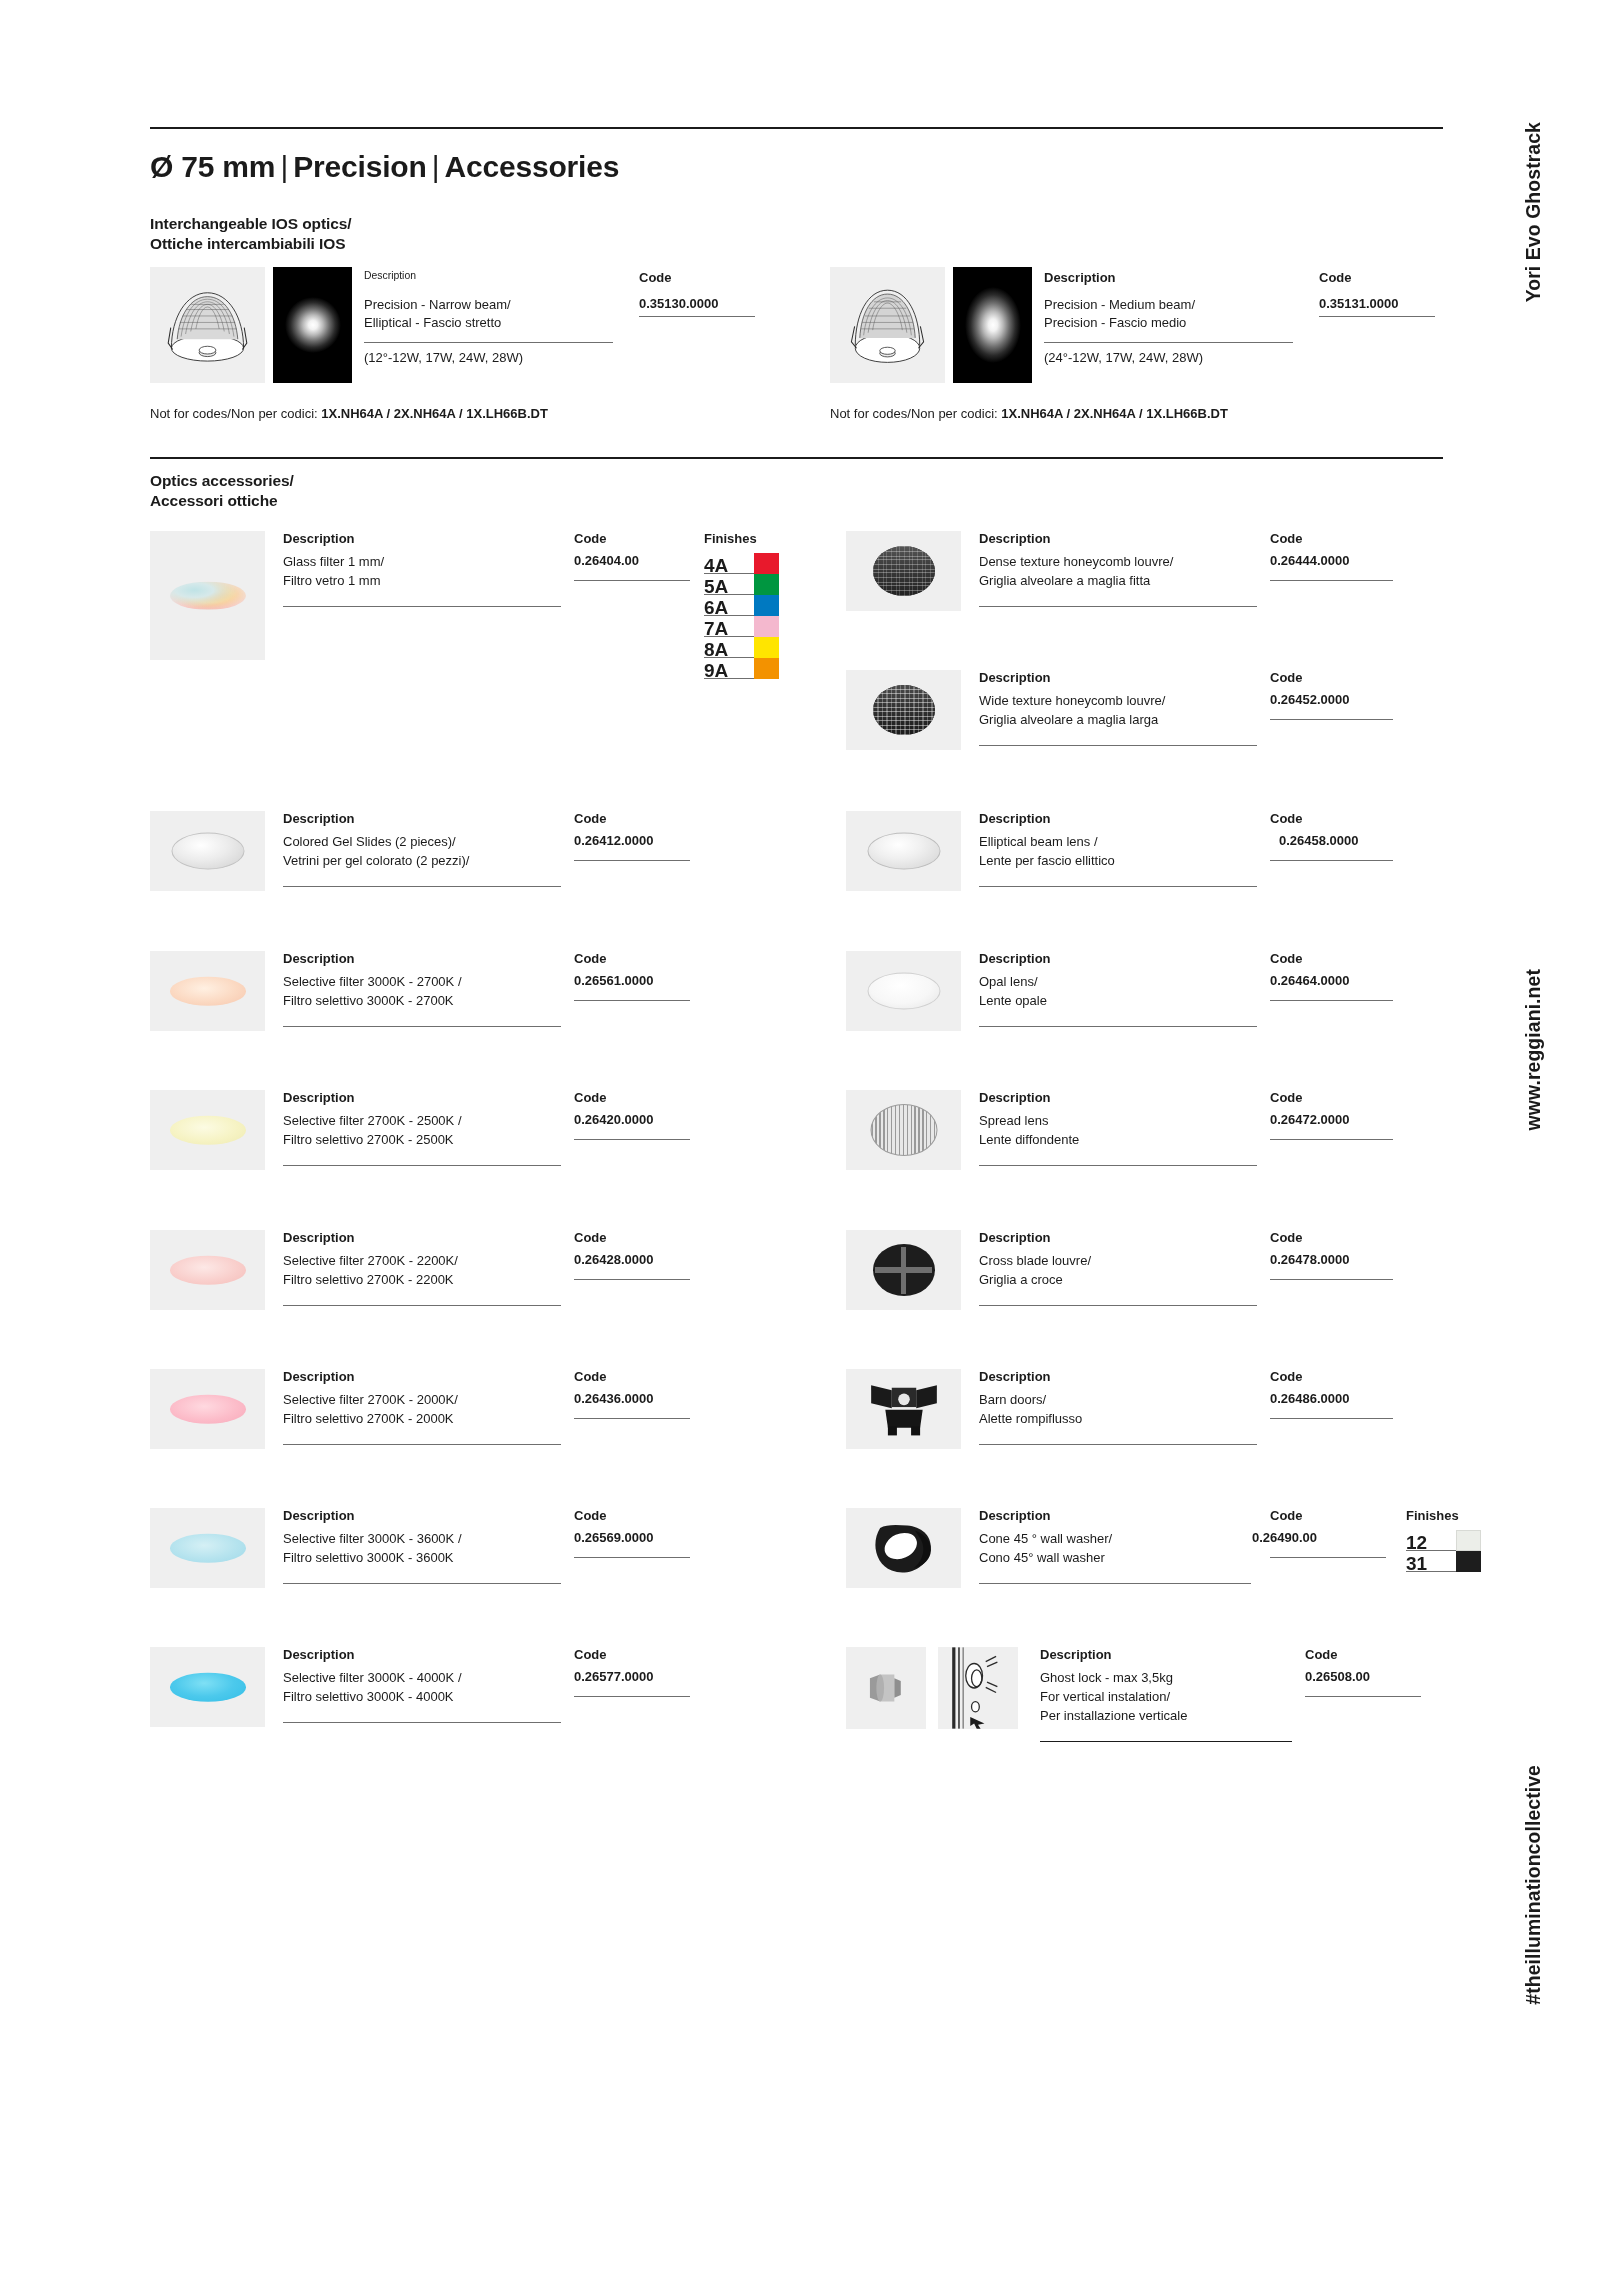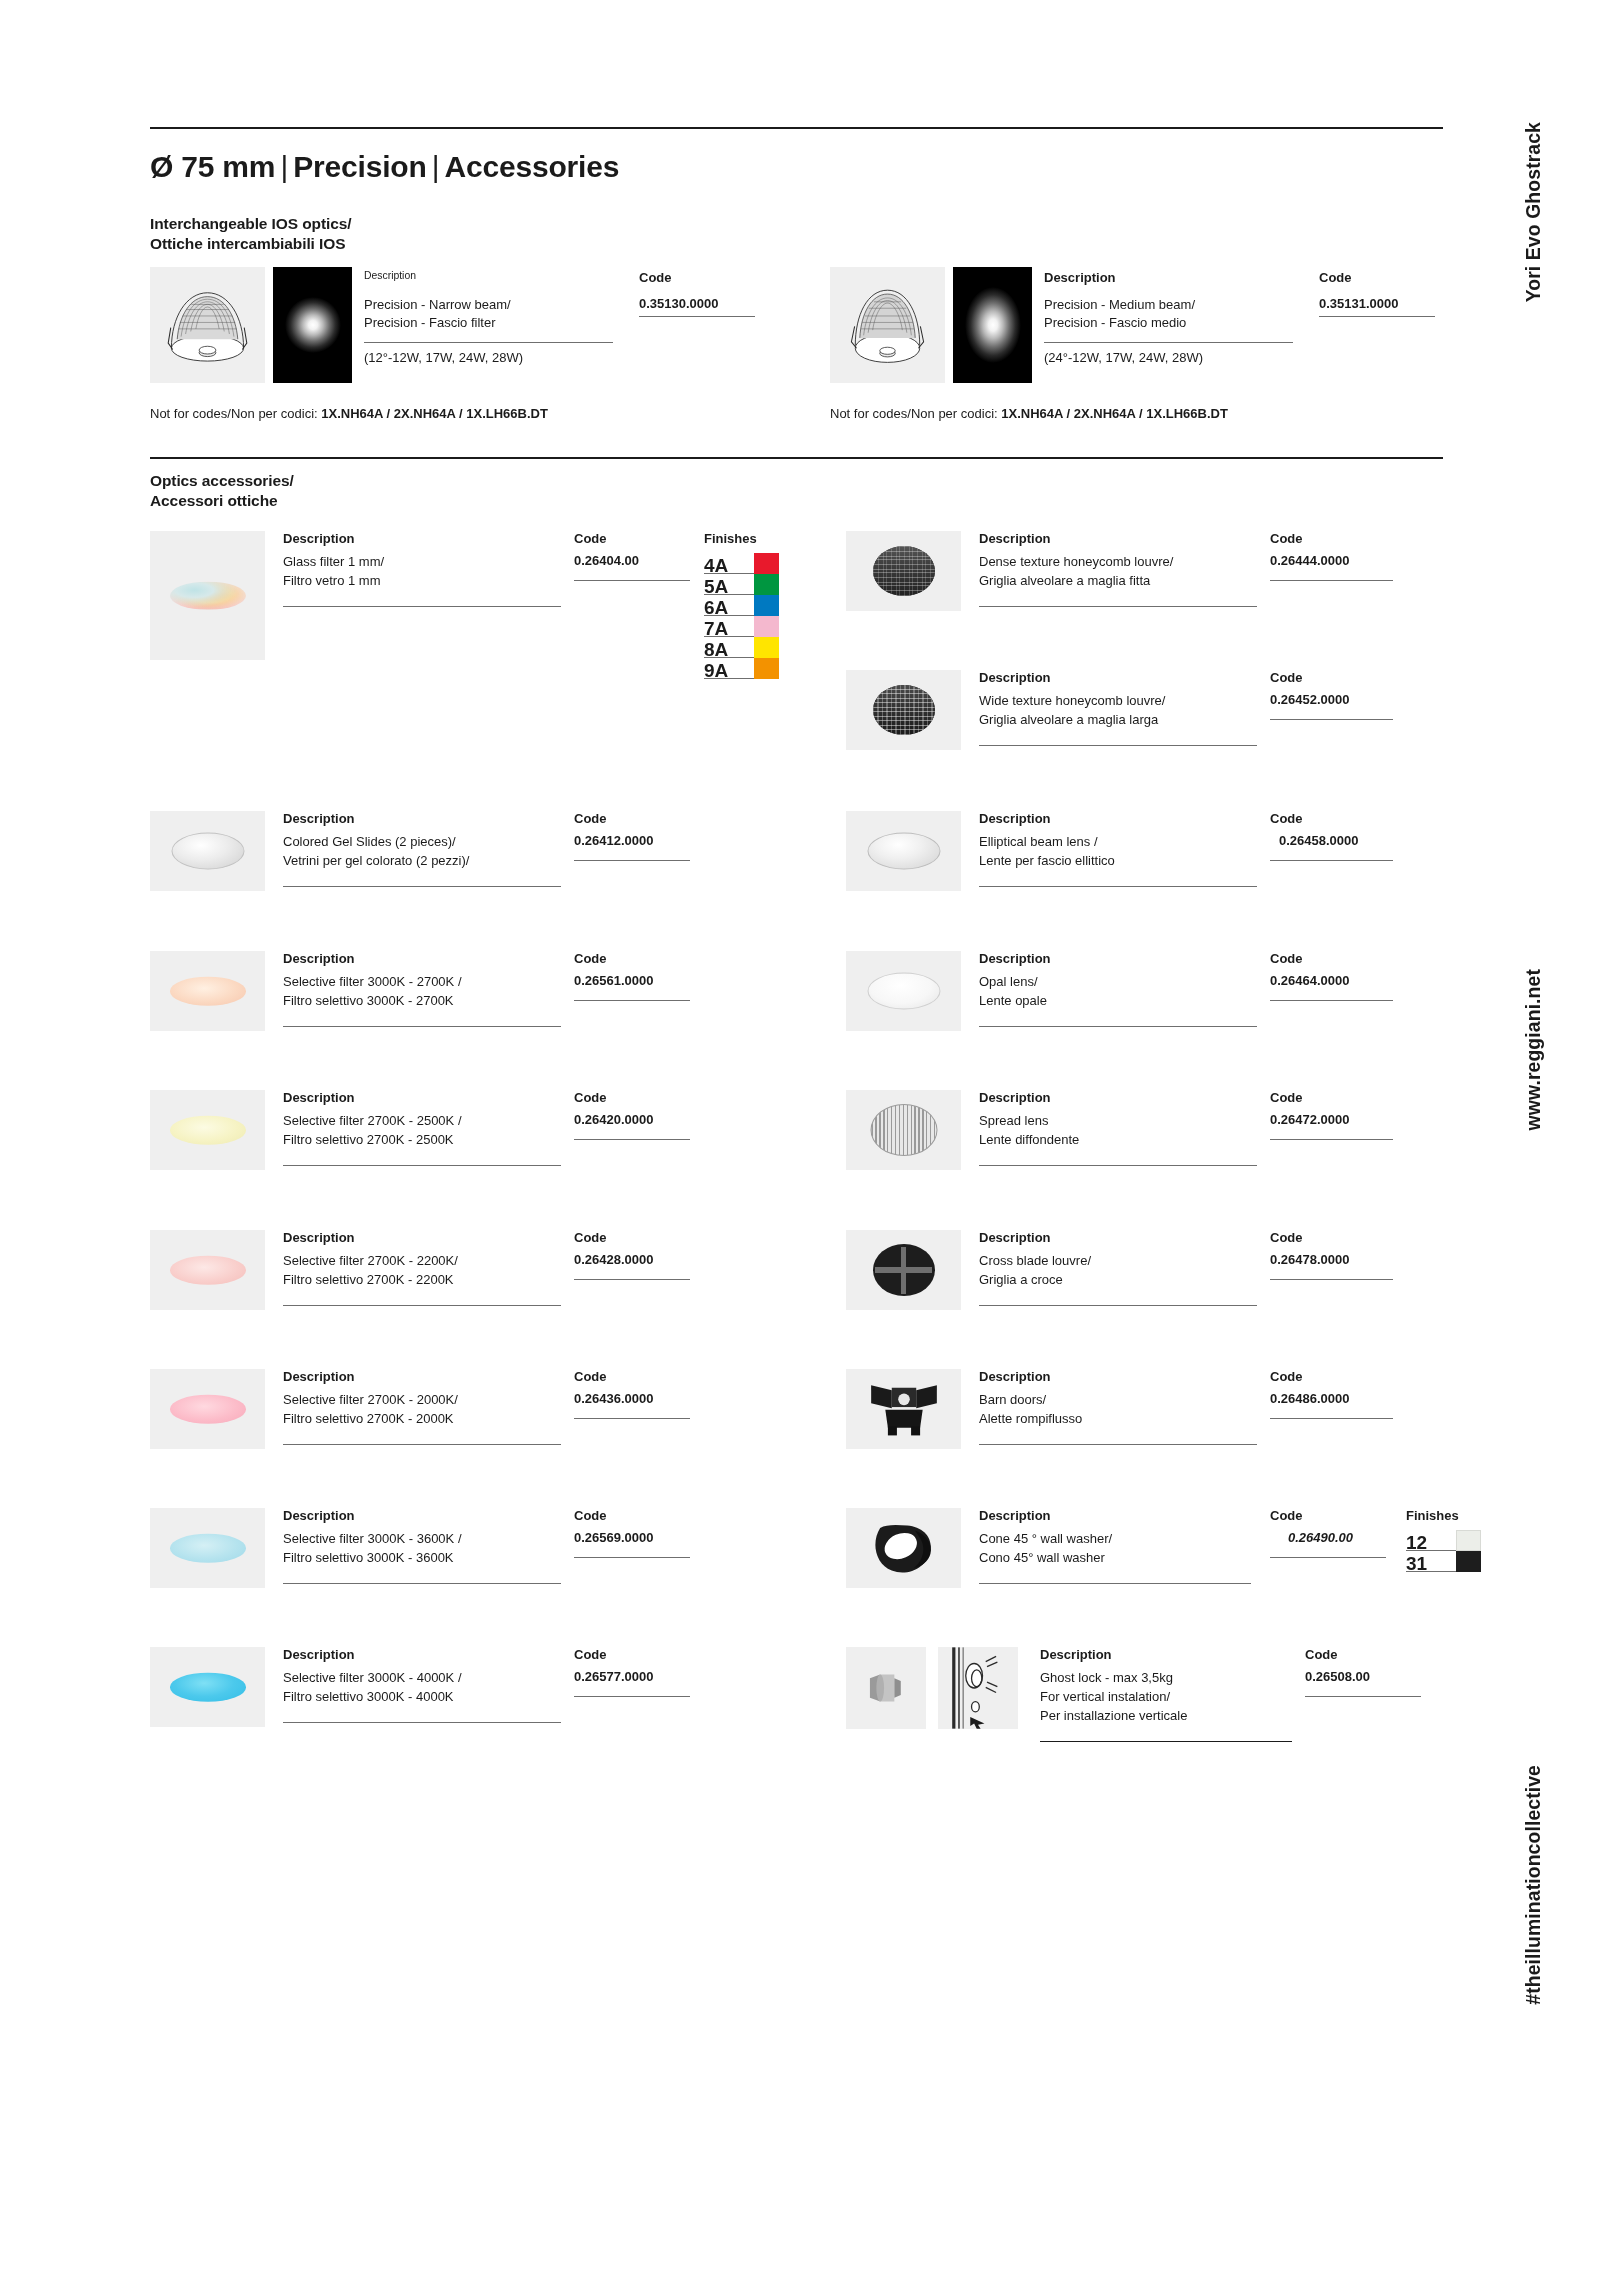--- a/index.html
+++ b/index.html
@@ -134,21 +134,21 @@
       </svg>
     </div>
     <div class="beam narrow">
         <span class="glow"></span>
       </div>
     <div class="cols">
       <div style="position:absolute;left:0;top:2.6px;">Description</div>
 
       <div style="position:absolute;left:0;top:28.5px;font-size:13px;line-height:1.45;white-space:nowrap;">
         <div>Precision - Narrow beam/</div>
-        <div>Precision - Fascio filter</div>
+        <div>Elliptical - Fascio stretto</div>
       </div>
       <div style="position:absolute;left:0;top:75px;width:249px;height:1.3px;background:#6f6f6f;"></div>
       <div style="position:absolute;left:0;top:83px;font-size:13px;white-space:nowrap;">(12°-12W, 17W, 24W, 28W)</div>
       <div style="position:absolute;left:275px;top:2.6px;font-size:13px;font-weight:700;">Code</div>
       <div style="position:absolute;left:275px;top:28.5px;font-size:13px;font-weight:700;white-space:nowrap;">0.35130.0000</div>
       <div style="position:absolute;left:275px;top:49px;width:116px;height:1.3px;background:#6f6f6f;"></div>
     </div>
     <div class="notfor"><span>Not for codes/Non per codici:</span> <b>1X.NH64A / 2X.NH64A / 1X.LH66B.DT</b></div>
   </div>
 
@@ -509,21 +509,21 @@
       </span>
     </div>
     <div class="body">
       <div class="d-h">Description</div>
       <div class="d-v">
         <div>Cone 45 ° wall washer/</div>
         <div>Cono 45° wall washer</div>
       </div>
       <div class="d-rule" style="top:75px;width:272px;"></div>
       <div class="c-h" style="left:291px;">Code</div>
-      <div class="c-v" style="left:309px;font-style:italic;">0.26490.00</div>
+      <div class="c-v" style="left:273px;">0.26490.00</div>
       <div class="c-rule" style="left:291px;top:49px;width:116px;"></div>
       <div class="f-h" style="left:427px;">Finishes</div>
       <div class="fin" style="left:427px;top:22px;">
         <div class="fr">
             <span class="lbl">12</span>
             <span class="sw" style="background:#eceee9;border:0.6px solid #d8dad5;box-sizing:border-box;"></span>
             <span class="ln"></span>
           </div>
         <div class="fr">
             <span class="lbl">31</span>

